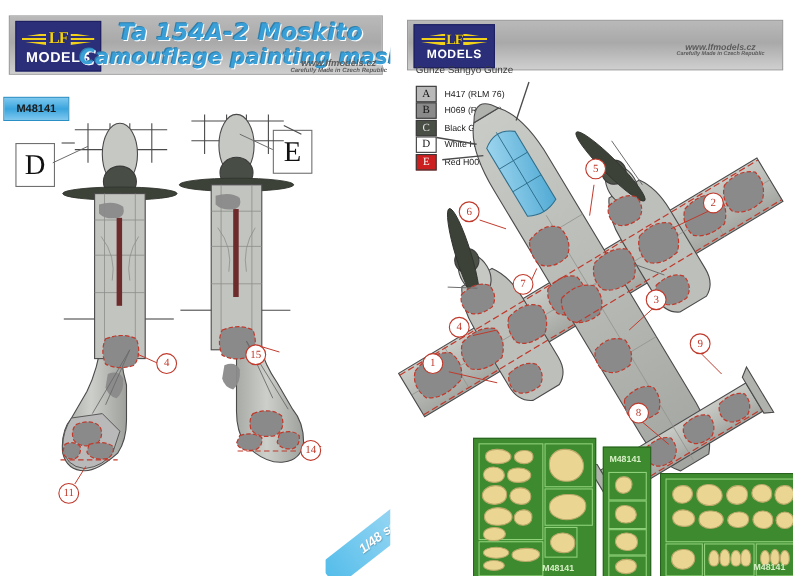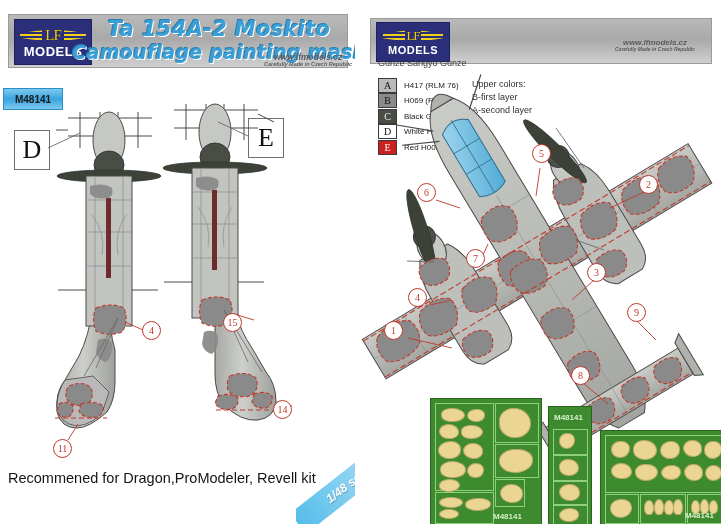--- a/index.html
+++ b/index.html
@@ -20,21 +20,21 @@
   .logo{position:absolute;background:#2b2f7a;border:1px solid #1d2060;
         display:flex;flex-direction:column;align-items:center;justify-content:center;}
   #left-logo{left:5px;top:4px;width:76px;height:44px;}
   #right-logo{left:5px;top:3px;width:72px;height:38px;}
   .logo-wings{position:relative;width:66px;height:18px;display:flex;align-items:center;justify-content:center;}
   #right-logo .logo-wings{width:60px;height:15px;}
   .wing{position:absolute;top:50%;width:22px;height:11px;transform:translateY(-50%);
         background:repeating-linear-gradient(180deg,#f2d11a 0 2px,#2b2f7a 2px 4px);}
   .wing.l{left:0;clip-path:polygon(0 30%,100% 0,100% 100%,0 70%);}
   .wing.r{right:0;clip-path:polygon(0 0,100% 30%,100% 70%,0 100%);}
-  .lf{position:relative;z-index:2;color:#f2d11a;font-weight:normal;font-size:15px;
+  .lf{position:relative;z-index:2;color:#f2d11a;font-weight:bold;font-size:15px;
       letter-spacing:-1px;font-family:"Liberation Serif",serif;text-shadow:0 0 1px #000;}
   #right-logo .lf{font-size:13px;}
   .logo-models{color:#ffffff;font-weight:bold;font-size:13px;letter-spacing:.5px;line-height:13px;}
   #right-logo .logo-models{font-size:11px;line-height:12px;}
 
   .title-wrap{position:absolute;left:84px;top:1px;width:252px;height:50px;
               display:flex;flex-direction:column;justify-content:center;align-items:center;}
   .title-line{color:#3a9fd6;font-style:italic;font-weight:bold;font-size:21px;line-height:23px;
               white-space:nowrap;font-family:"DejaVu Sans",sans-serif;
               text-shadow:1px 1px 0 #ffffff,-1px -1px 0 #2b7fae;letter-spacing:.3px;}
@@ -250,21 +250,20 @@
       <line x1="48" y1="148" x2="80" y2="133"></line>
       <line x1="248" y1="136" x2="218" y2="122"></line>
     </g>
   </svg>
 
   <div class="callout" style="left:142px;top:321px;">4</div>
   <div class="callout" style="left:223px;top:313px;">15</div>
   <div class="callout" style="left:53px;top:439px;">11</div>
   <div class="callout" style="left:273px;top:400px;">14</div>
 
-  <div id="footer-note">Recommened for Dragon,ProModeler, Revell kit</div>
   <div id="scale-banner">
     <div class="ribbon">
         <span>1/48 scale</span>
       </div>
   </div>
 </div>
 
 <div class="gutter"></div>
 
 <div class="page" id="right-page">
@@ -302,25 +301,20 @@
     <div class="legend-row">
       <span class="sw" style="background:#ffffff;color:#111;">D</span>
       <span class="sw-txt">White H001</span>
     </div>
     <div class="legend-row">
       <span class="sw" style="background:#cc1f1f;color:#ffffff;">E</span>
       <span class="sw-txt">Red H003</span>
     </div>
   </div>
 
-  <div id="upper-note">
-    <div>Upper colors:</div>
-    <div>B-first layer</div>
-    <div>A-second layer</div>
-  </div>
 
   <svg class="art" width="361" height="524" viewBox="0 0 361 524">
     <defs>
       <linearGradient id="skin" x1="0" y1="0" x2="0" y2="1">
         <stop offset="0%" stop-color="#c9cbc7"></stop>
           <stop offset="55%" stop-color="#b6b8b4"></stop>
           <stop offset="100%" stop-color="#a3a5a1"></stop>
       </linearGradient>
       <linearGradient id="glass" x1="0" y1="0" x2="1" y2="1">
         <stop offset="0%" stop-color="#9fd6ef"></stop>

